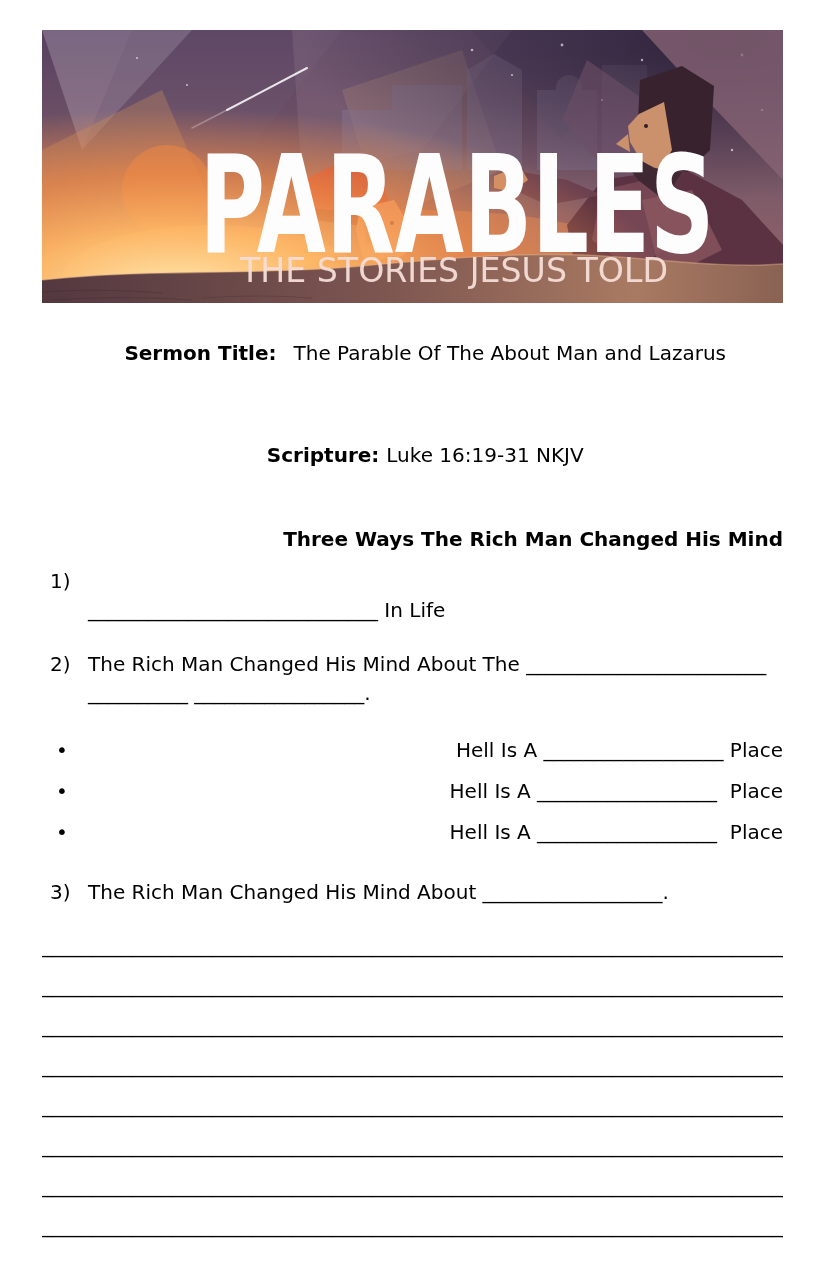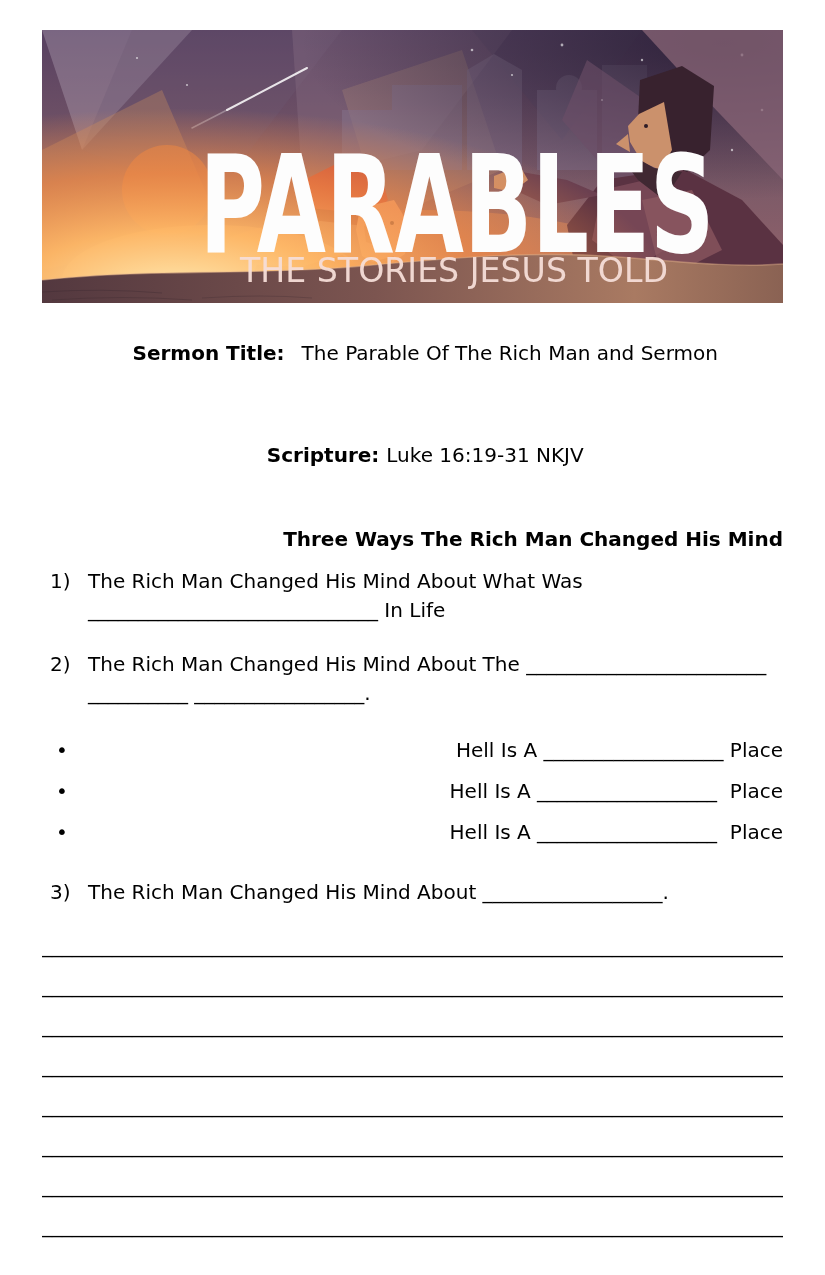--- a/index.html
+++ b/index.html
@@ -159,32 +159,32 @@
         <path d="M10,270 Q80,265 150,270" fill="none" stroke="#3f2b31" stroke-width="1" opacity="0.35"></path>
         <path d="M160,268 Q220,264 270,268" fill="none" stroke="#3f2b31" stroke-width="1" opacity="0.3"></path>
       </g>
 
       <text x="415" y="222" text-anchor="middle" font-size="136" font-weight="bold" font-family="DejaVu Sans, Liberation Sans, sans-serif" textLength="515" lengthAdjust="spacingAndGlyphs" fill="#fdfdfd">PARABLES</text>
       <text x="412" y="252" text-anchor="middle" font-size="33" font-family="DejaVu Sans, Liberation Sans, sans-serif" textLength="428" lengthAdjust="spacingAndGlyphs" fill="#f6ded8" opacity="0.95">THE STORIES JESUS TOLD</text>
     </svg>
   </div>
 
   <div class="title-line">
-    <span class="title-label">Sermon Title:</span><span>The Parable Of The Rich Man and Sermon</span>
+    <span class="title-label">Sermon Title:</span><span>The Parable Of The About Man and Lazarus</span>
   </div>
 
   <div class="scripture-line">
     <span class="scripture-label">Scripture:</span><span>Luke 16:19-31 NKJV</span>
   </div>
 
   <div class="outline-heading">Three Ways The Rich Man Changed His Mind</div>
 
   <div class="oitem i1">
     <span class="onum">1)</span>
-    <span class="obody"><span>The Rich Man Changed His Mind About What Was</span><br><span class="blank">_____________________________</span><span> In Life</span></span>
+    <span class="obody"><br><span class="blank">_____________________________</span><span> In Life</span></span>
   </div>
 
   <div class="oitem i2">
     <span class="onum">2)</span>
     <span class="obody"><span>The Rich Man Changed His Mind About The </span><span class="blank">________________________</span><br><span class="blank">__________</span><span> </span><span class="blank">_________________</span><span>.</span></span>
   </div>
 
   <div class="bullet b1">
     <span class="bmark">•</span>
     <span class="btext"><span>Hell Is A </span><span class="blank">__________________</span><span> Place</span></span>

